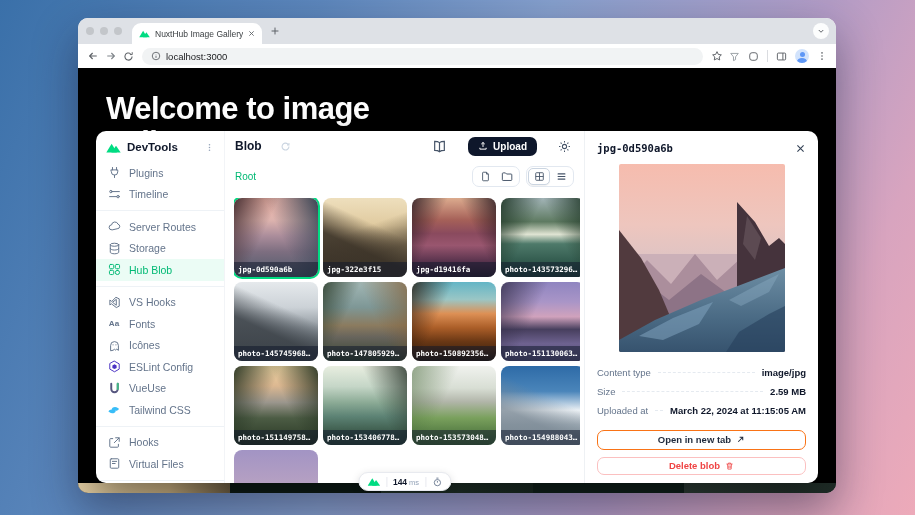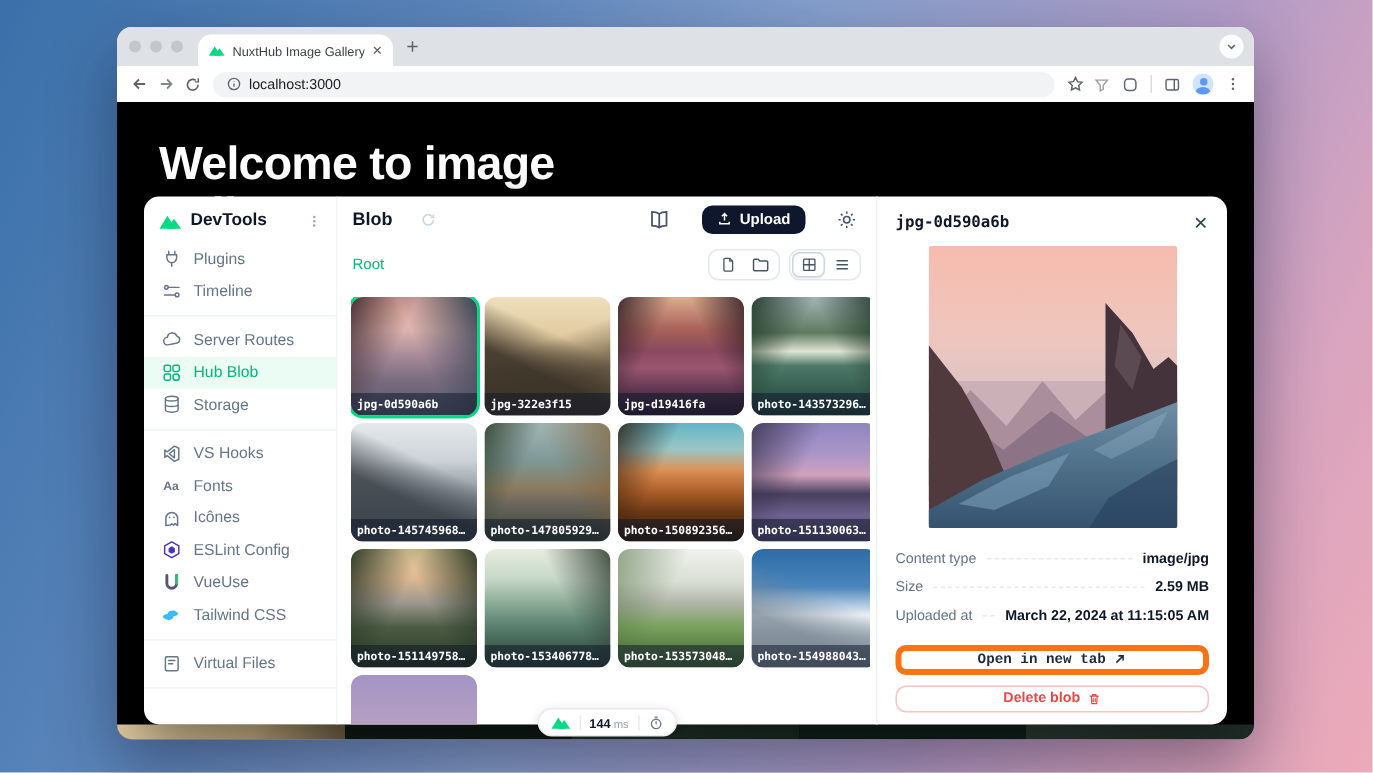--- a/index.html
+++ b/index.html
@@ -81,21 +81,21 @@
   .detail-header { display:flex; align-items:center; height:20px; }
   .detail-title { flex:1; font:700 10.5px "DejaVu Sans Mono", monospace; color:#0f172a; }
   .detail-close { color:#334155; display:flex; }
   .preview { width:166px; height:205px; margin:7px auto 0; border-radius:2px; overflow:hidden; }
   .meta { margin-top:11px; }
   .meta-row { display:flex; align-items:center; height:19px; font-size:9.5px; }
   .meta-label { color:#64748b; white-space:nowrap; }
   .meta-fill { flex:1; border-top:1px dashed #e5eaf0; margin:0 7px; }
   .meta-value { color:#0f172a; font-weight:700; white-space:nowrap; }
   .btn-open { display:flex; align-items:center; justify-content:center; gap:5px; height:21px; margin-top:10px;
-    border:4px solid #f97316; border-radius:7px; background:#fff; color:#1e293b; font-size:9.5px; font-weight:700; font-family:Liberation Mono, monospace; }
+    border:1px solid #f97316; border-radius:7px; background:#fff; color:#1e293b; font-size:9.5px; font-weight:700; font-family:Liberation Sans, sans-serif; }
   .btn-delete { display:flex; align-items:center; justify-content:center; gap:5px; height:20px; margin-top:7px;
     border:1px solid #fbc0c0; border-radius:7px; background:#fff; color:#ef4444; font-size:9.5px; font-weight:700; font-family:inherit; }
 
   
   .status-pill { position:absolute; left:50%; bottom:-8px; transform:translateX(-50%); height:19px;
     background:#fff; border:1px solid #e8eaef; border-radius:10px; box-shadow:0 2px 8px rgba(0,0,0,.13);
     display:flex; align-items:center; gap:6px; padding:0 8px; z-index:5; }
   .sp-sep { width:1px; height:10px; background:#e8eaef; }
   .sp-time { font-size:8.5px; font-weight:700; color:#0f172a; }
   .sp-unit { font-size:7.5px; color:#94a3b8; font-weight:400; margin-left:2px; }
@@ -256,40 +256,40 @@
           </div>
           <div class="sb-divider"></div>
           <div class="sb-item">
             <span class="sb-ic">
               <svg width="13" height="13" viewBox="0 0 16 16" fill="none" stroke="currentColor" stroke-width="1.2" stroke-linecap="round" stroke-linejoin="round">
                 <path d="M4.6 12.2a3.1 3.1 0 0 1-.2-6.2 4.1 4.1 0 0 1 7.9-.9 2.9 2.9 0 0 1-.6 5.7z"></path>
               </svg>
             </span>
             <span>Server Routes</span>
           </div>
+          <div class="sb-item">
+            <span class="sb-ic">
+              <svg width="13" height="13" viewBox="0 0 16 16" fill="none" stroke="currentColor" stroke-width="1.2" stroke-linecap="round" stroke-linejoin="round">
+                <ellipse cx="8" cy="3.4" rx="5.2" ry="1.9"></ellipse>
+                <path d="M2.8 3.4v9.2c0 1 2.3 1.9 5.2 1.9s5.2-.9 5.2-1.9V3.4M2.8 8c0 1 2.3 1.9 5.2 1.9S13.2 9 13.2 8"></path>
+              </svg>
+            </span>
+            <span>Storage</span>
+          </div>
           <div class="sb-item active">
             <span class="sb-ic">
               <svg width="13" height="13" viewBox="0 0 16 16" fill="none" stroke="currentColor" stroke-width="1.2" stroke-linecap="round" stroke-linejoin="round">
                 <rect x="1.8" y="1.8" width="5.2" height="5.2" rx="1.4"></rect>
                 <rect x="9" y="1.8" width="5.2" height="5.2" rx="1.4"></rect>
                 <rect x="1.8" y="9" width="5.2" height="5.2" rx="1.4"></rect>
                 <rect x="9" y="9" width="5.2" height="5.2" rx="2.6"></rect>
               </svg>
             </span>
             <span>Hub Blob</span>
           </div>
-          <div class="sb-item">
-            <span class="sb-ic">
-              <svg width="13" height="13" viewBox="0 0 16 16" fill="none" stroke="currentColor" stroke-width="1.2" stroke-linecap="round" stroke-linejoin="round">
-                <ellipse cx="8" cy="3.4" rx="5.2" ry="1.9"></ellipse>
-                <path d="M2.8 3.4v9.2c0 1 2.3 1.9 5.2 1.9s5.2-.9 5.2-1.9V3.4M2.8 8c0 1 2.3 1.9 5.2 1.9S13.2 9 13.2 8"></path>
-              </svg>
-            </span>
-            <span>Storage</span>
-          </div>
           <div class="sb-divider"></div>
           <div class="sb-item">
             <span class="sb-ic">
               <svg width="13" height="13" viewBox="0 0 16 16" fill="none" stroke="currentColor" stroke-width="1.2" stroke-linecap="round" stroke-linejoin="round">
                 <path d="M10.2 1.8l3.6 1.7v9l-3.6 1.7-6-4.6-1.9 1.4V5l1.9 1.4zM10.2 4.6v6.8L5.9 8z"></path>
               </svg>
             </span>
             <span>VS Hooks</span>
           </div>
           <div class="sb-item">
@@ -330,20 +330,28 @@
           </div>
           <div class="sb-item">
             <span class="sb-ic">
               <svg width="14" height="10" viewBox="0 0 16 10">
                 <path fill="#38bdf8" d="M4.5 4.8C5.2 2.7 6.6 1.6 8.6 1.6c3 0 3.4 2.2 4.9 2.6-.7 2.1-2.1 3.2-4.1 3.2-3 0-3.4-2.2-4.9-2.6zM.5 8.4C1.2 6.3 2.6 5.2 4.6 5.2c3 0 3.4 2.2 4.9 2.6-.7 2.1-2.1 3.2-4.1 3.2-3 0-3.4-2.2-4.9-2.6z" transform="scale(1,0.82)"></path>
               </svg>
             </span>
             <span>Tailwind CSS</span>
           </div>
           <div class="sb-divider"></div>
+          <div class="sb-item">
+            <span class="sb-ic">
+              <svg width="13" height="13" viewBox="0 0 16 16" fill="none" stroke="currentColor" stroke-width="1.2" stroke-linecap="round" stroke-linejoin="round">
+                <path d="M5.8 3.2H3.2a1 1 0 0 0-1 1v8.6a1 1 0 0 0 1 1h8.6a1 1 0 0 0 1-1v-2.6M9.4 2.2h4.4v4.4M13.6 2.4L7.8 8.2"></path>
+              </svg>
+            </span>
+            <span>Hooks</span>
+          </div>
           <div class="sb-item">
             <span class="sb-ic">
               <svg width="13" height="13" viewBox="0 0 16 16" fill="none" stroke="currentColor" stroke-width="1.2" stroke-linecap="round" stroke-linejoin="round">
                 <rect x="2.8" y="2.2" width="10.4" height="11.6" rx="1.2"></rect>
                 <path d="M5.4 5.4h5.2M5.4 8h3.4"></path>
               </svg>
             </span>
             <span>Virtual Files</span>
           </div>
           <div class="sb-divider"></div>

